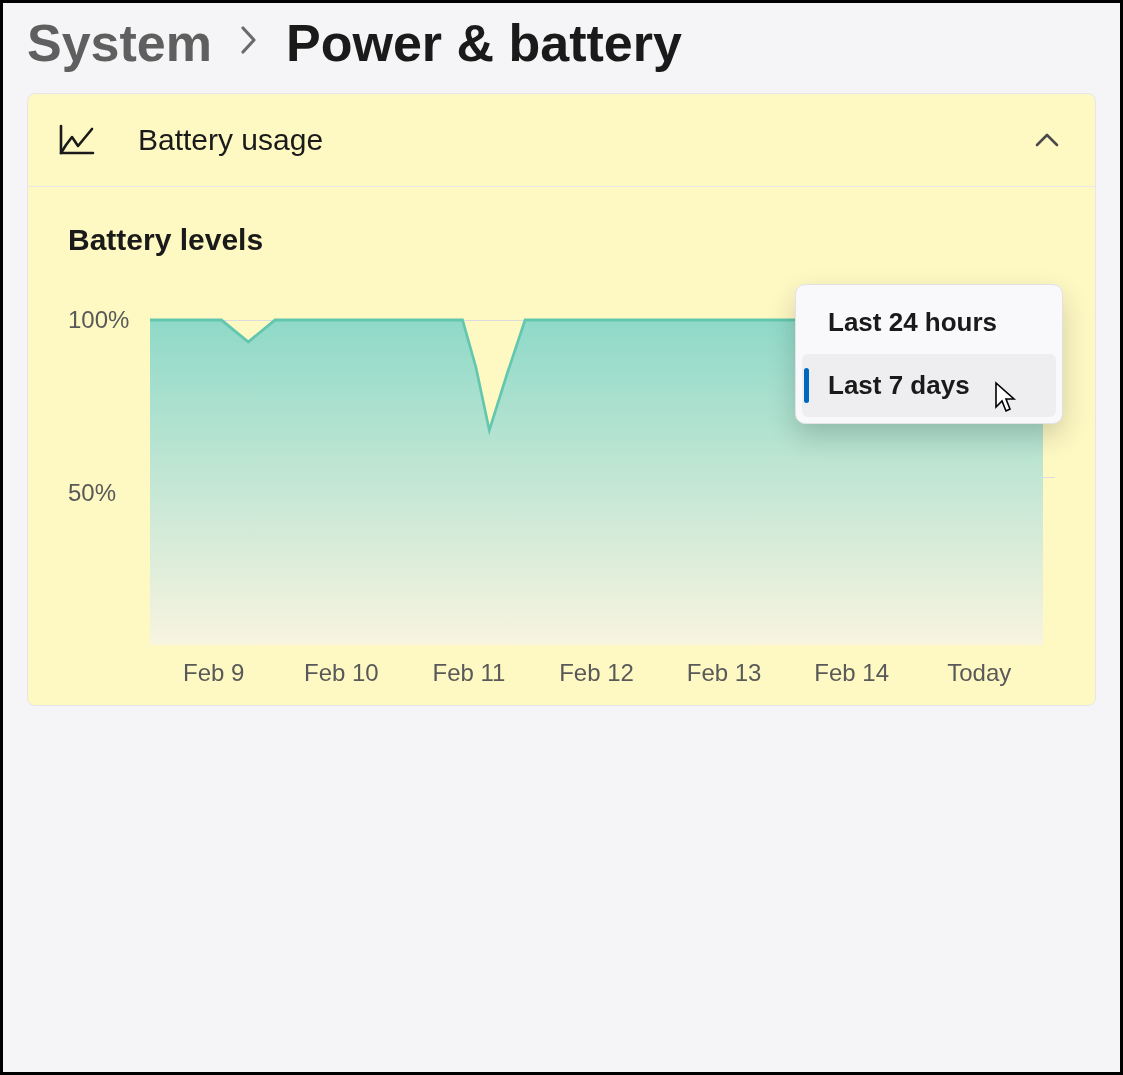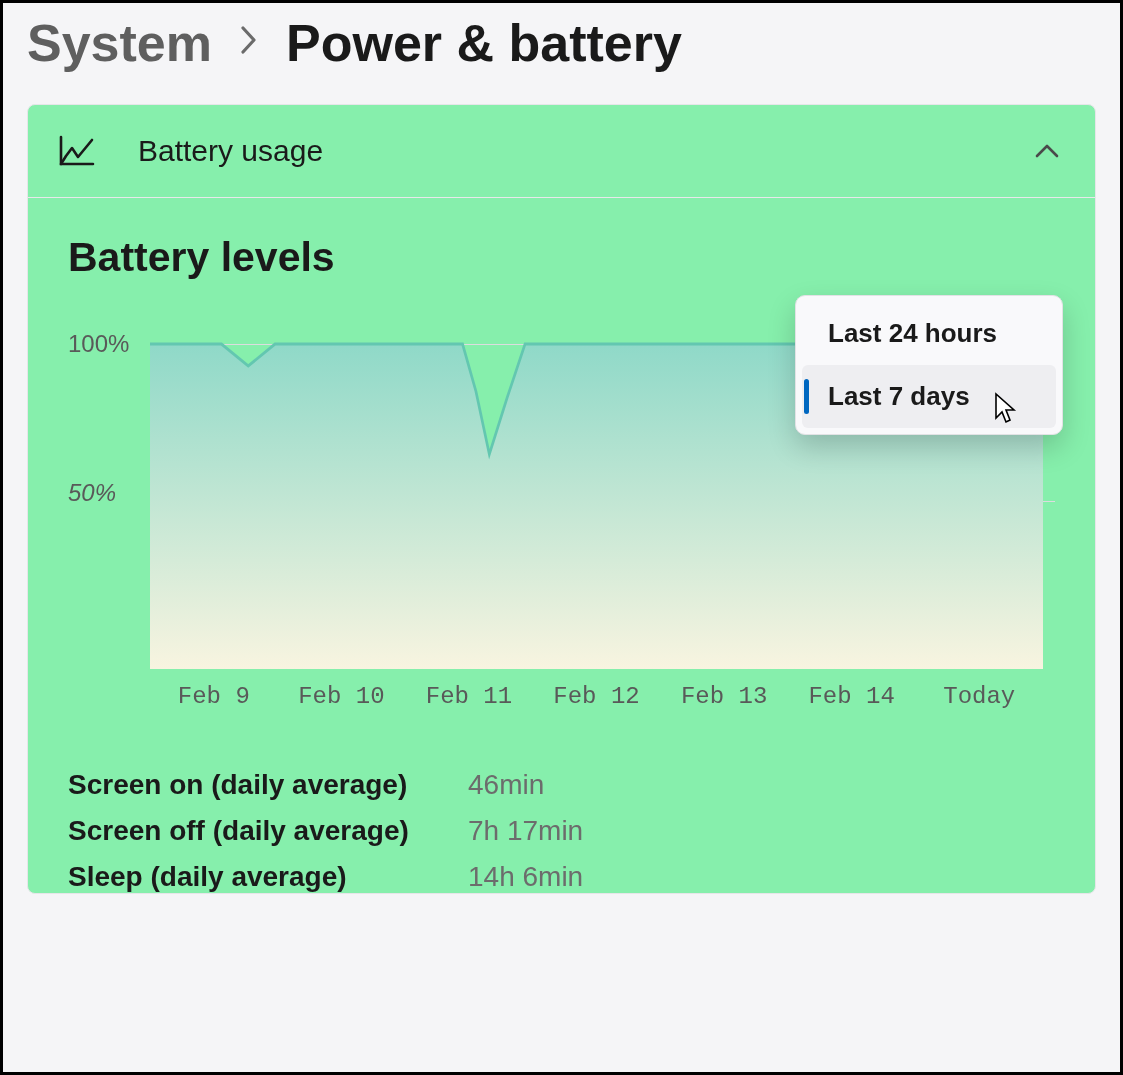--- a/index.html
+++ b/index.html
@@ -27,22 +27,22 @@
     color: #6b6b6b;
     font-weight: 400;
   }
   .breadcrumb .current {
     font-size: 52px;
     font-weight: 600;
     color: #1a1a1a;
   }
 
   .card {
-    margin: 13px 24px;
-    background: #86efac;
+    margin: 2px 24px;
+    background: #fef9c3;
     border: 1px solid #e6e6e9;
     border-radius: 8px;
   }
   .card-header {
     display: flex;
     align-items: center;
     padding: 26px 32px 26px 28px;
     border-bottom: 1px solid #e8e8ea;
     position: relative;
   }
@@ -56,21 +56,21 @@
     font-weight: 400;
     color: #1a1a1a;
   }
   .card-header .collapse {
     margin-left: auto;
     width: 32px; height: 32px;
     display:flex; align-items:center; justify-content:center;
   }
 
   .section-title {
-    font-size: 41px;
+    font-size: 30px;
     font-weight: 600;
     padding: 36px 0 0 40px;
   }
 
   
   .dropdown {
     position: absolute;
     top: 190px;
     right: 32px;
     width: 268px;
@@ -138,21 +138,20 @@
     position: absolute;
     left: 82px; right: 12px; bottom: 0;
     height: 46px;
     display: flex;
   }
   .xlabels span {
     flex: 1;
     text-align: center;
     font-size: 24px;
     color: #595959;
-    font-family: Liberation Mono, monospace;
   }
 
   
   .stats {
     margin: 40px 40px 0 40px;
     display: grid;
     grid-template-columns: 400px auto;
     row-gap: 14px;
     font-size: 28px;
   }
@@ -197,21 +196,21 @@
       <svg width="24" height="32" viewBox="0 0 24 32">
         <path d="M2 2 L2 26 L8 20 L12 30 L16 28 L12 18 L20 18 Z" fill="#fff" stroke="#000" stroke-width="1.6"></path>
       </svg>
     </span>
   </div>
 
   <div class="chart-wrap">
     <div class="gridline" style="top:15px;"></div>
     <div class="gridline" style="top:172px;"></div>
     <span class="ylabel" style="top:15px;">100%</span>
-    <span class="ylabel" style="top:164px;font-style:italic;">50%</span>
+    <span class="ylabel" style="top:188px;">50%</span>
 
     <div class="plot">
       <svg id="chart-svg" viewBox="0 0 1000 340" preserveAspectRatio="none">
         <defs>
           <linearGradient id="grad" x1="0" y1="0" x2="0" y2="1">
             <stop id="g0" offset="0%" stop-color="#8fd9c8"></stop>
             <stop id="g1" offset="100%" stop-color="#f8f4e0"></stop>
           </linearGradient>
         </defs>
         <path id="area-path" fill="url(#grad)" stroke="none" d="M 0.0 15.0 L 80.0 15.0 L 110.0 37.0 L 140.0 15.0 L 350.0 15.0 L 365.0 62.3 L 380.0 125.3 L 400.0 68.6 L 420.0 15.0 L 800.0 15.0 L 815.0 62.3 L 830.0 84.3 L 860.0 84.3 L 875.0 65.4 L 890.0 15.0 L 975.0 15.0 L 990.0 30.8 L 1000.0 46.5 L 1000.0 340 L 0.0 340 Z"></path>
@@ -223,21 +222,13 @@
         <span>Feb 9</span>
         <span>Feb 10</span>
         <span>Feb 11</span>
         <span>Feb 12</span>
         <span>Feb 13</span>
         <span>Feb 14</span>
         <span>Today</span>
       </div>
   </div>
 
-  <div class="stats" id="stats">
-      <div class="label">Screen on (daily average)</div>
-      <div class="value">46min</div>
-      <div class="label">Screen off (daily average)</div>
-      <div class="value">7h 17min</div>
-      <div class="label">Sleep (daily average)</div>
-      <div class="value">14h 6min</div>
-    </div>
 </div>
 
 </body></html>

